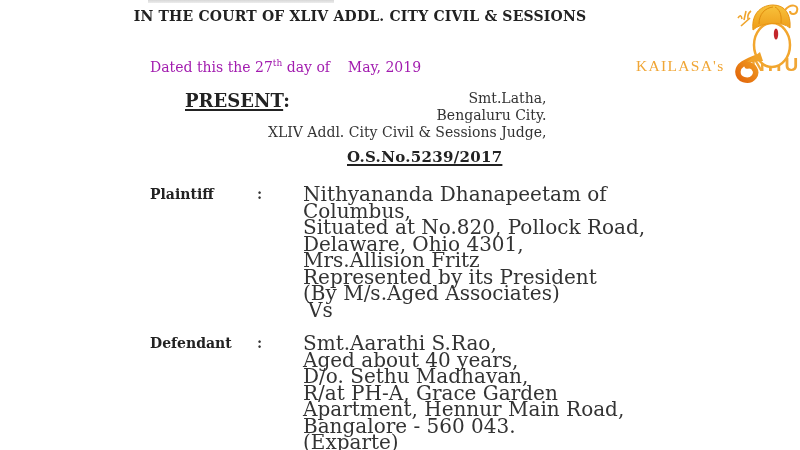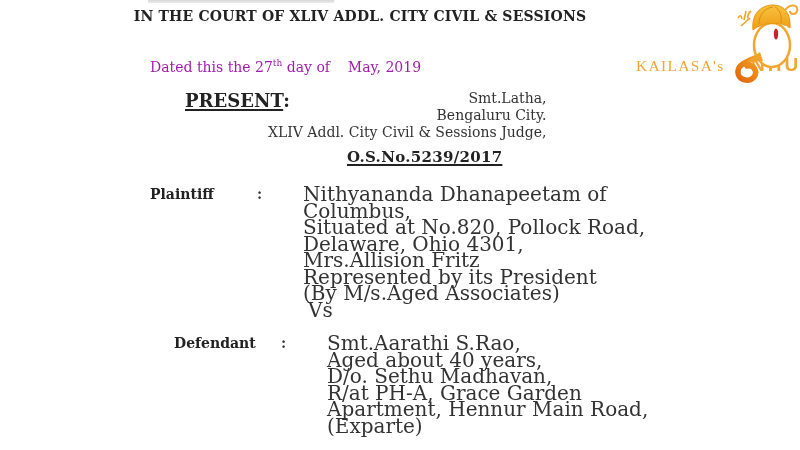--- a/index.html
+++ b/index.html
@@ -21,21 +21,21 @@
   .present-label .u { text-decoration:underline; text-decoration-thickness:1.5px; text-underline-offset:2px; }
   .present-lines { position:absolute; left:268px; top:90px; font-size:14px; line-height:16.8px; color:#333;text-align:right; }
 
   .case-number { position:absolute; left:300px; top:148px; font-weight:bold; font-size:15px;
     letter-spacing:.3px; text-decoration:underline; text-decoration-thickness:1.5px; text-underline-offset:2px; color:#222;margin-left:47px; }
 
   .party-label { position:absolute; left:150px; font-weight:bold; font-size:14px; color:#222; }
   .party-colon { position:absolute; left:257px; font-weight:bold; font-size:14px; color:#333; }
   .party-lines { position:absolute; left:303px; font-size:20px; line-height:16.5px; color:#333; }
   .plaintiff-label, .plaintiff-colon, .plaintiff-lines { top:177px;margin-top:9px; }
-  .defendant-label, .defendant-colon, .defendant-lines { top:335px;margin-left:24px; }
+  .defendant-label, .defendant-colon, .defendant-lines { top:335px; }
   .versus { padding-left:5px; }
 
   .brand-text { position:absolute; left:636px; top:57px; font-size:15.5px; letter-spacing:1.3px;
     font-family:"Liberation Serif",serif; }
   .brand-suffix { position:absolute; left:751px; top:54px; font-size:19px; letter-spacing:3px;
     font-weight:600; font-family:"Liberation Sans",sans-serif; }
   .swan-svg { position:absolute; left:733px; top:2px; width:70px; height:85px; }
 </style>
 </head>
 <body>
@@ -73,20 +73,21 @@
   </div>
 
   <div class="party-label defendant-label">Defendant</div>
   <div class="party-colon defendant-colon">:</div>
   <div class="party-lines defendant-lines">
     <div>Smt.Aarathi S.Rao,</div>
     <div>Aged about 40 years,</div>
     <div>D/o. Sethu Madhavan,</div>
     <div>R/at PH-A, Grace Garden</div>
     <div>Apartment, Hennur Main Road,</div>
+    <div>Bangalore - 560 043.</div>
     <div>(Exparte)</div>
   </div>
 
   <span class="brand-text" style="color: rgb(240, 166, 54);">KAILASA's</span>
   <span class="brand-suffix" style="color: rgb(240, 166, 54);">NHU</span>
 
   <svg class="swan-svg" viewBox="0 0 70 85" aria-hidden="true">
     <defs>
       <linearGradient id="gswirl" x1="0" y1="1" x2="1" y2="0">
         <stop offset="0" stop-color="#E2660B"></stop>

